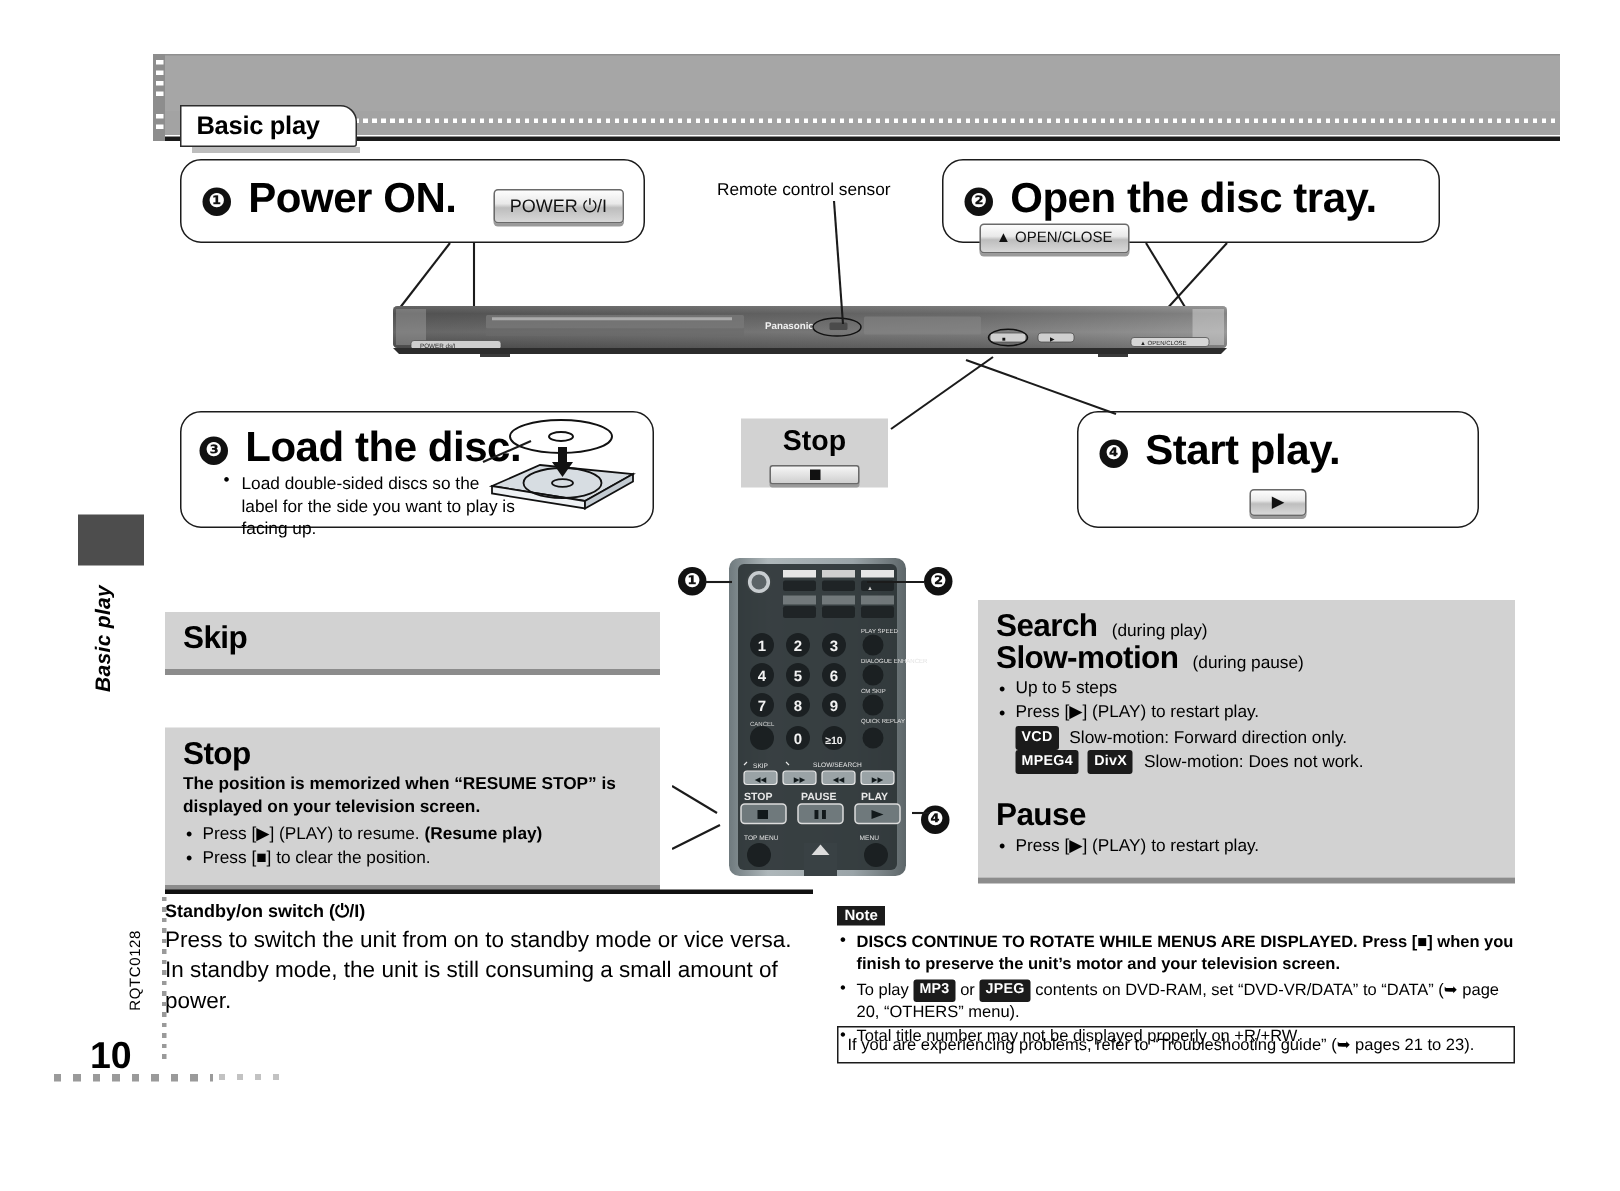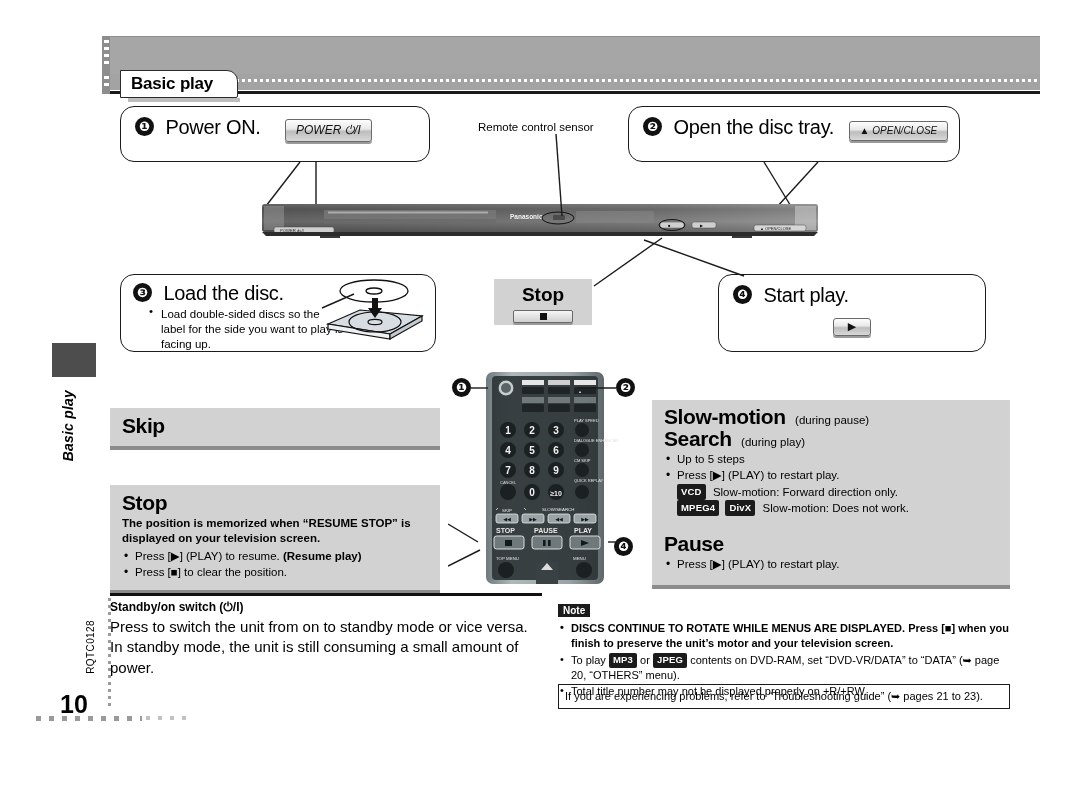--- a/index.html
+++ b/index.html
@@ -21,26 +21,26 @@
 
   
   .ltick{left:104px;width:5px;height:3px;background:#fff;}
   #lcol{left:102px;top:36px;width:8px;height:58px;background:#8d8d8d;}
 
   
   .balloon{background:#fff;border:1.6px solid #1b1b1b;border-radius:14px;box-sizing:border-box;}
   .bnum{display:inline-block;width:19px;height:19px;border-radius:50%;background:#111;color:#fff;
         font-size:13px;font-weight:bold;text-align:center;line-height:19px;vertical-align:3px;
         font-family:"DejaVu Sans",sans-serif;}
-  .btitle{font-size:20px;font-weight:normal;letter-spacing:-.3px;}
+  .btitle{font-size:28px;font-weight:bold;letter-spacing:-.3px;}
 
   
   .keybtn{display:inline-block;border:1px solid #6a6a6a;border-radius:3px;
     background:linear-gradient(to bottom,#fdfdfd 0%,#e9e9e9 42%,#bdbdbd 55%,#d8d8d8 100%);
-    box-shadow:0 2px 0 #9a9a9a;font-size:12px;padding:3px 10px 4px;white-space:nowrap;color:#111;font-style:italic;}
+    box-shadow:0 2px 0 #9a9a9a;font-size:12px;padding:3px 10px 4px;white-space:nowrap;color:#111;}
 
   
   .panel{background:#d2d2d2;box-sizing:border-box;padding:7px 12px 9px;}
   .panel-underline{background:#8c8c8c;height:4px;}
   .phead{font-size:21px;font-weight:bold;letter-spacing:-.4px;line-height:1.05;}
   .psub{font-size:11.5px;font-weight:normal;letter-spacing:0;}
   .ptext{font-size:11.5px;line-height:1.32;font-weight:bold;}
   ul.plist{margin:1px 0 0;padding-left:13px;list-style:none;}
   ul.plist li{font-size:11.5px;line-height:1.38;position:relative;}
   ul.plist li:before{content:"\2022";position:absolute;left:-11px;top:-1px;font-size:12px;}
@@ -354,27 +354,27 @@
         <span>Press [▶] (PLAY) to resume. </span><span style="font-weight:bold;">(Resume play)</span>
       </li>
       <li><span>Press [■] to clear the position.</span></li>
     </ul>
   </div>
   <div class="panel-underline"></div>
 </div>
 
 <div class="abs" style="left:652px;top:400px;width:358px;">
   <div class="panel" style="padding-bottom:10px;">
+    <div>
+      <span class="phead">Search</span>
+      <span class="psub" style="margin-left:5px;">(during play)</span>
+    </div>
     <div style="margin-top:-1px;">
       <span class="phead">Slow-motion</span>
       <span class="psub" style="margin-left:5px;">(during pause)</span>
-    </div>
-    <div>
-      <span class="phead">Search</span>
-      <span class="psub" style="margin-left:5px;">(during play)</span>
     </div>
     <ul class="plist" style="margin-top:2px;">
       <li><span>Up to 5 steps</span></li>
       <li><span>Press [▶] (PLAY) to restart play.</span></li>
     </ul>
     <div style="padding-left:13px;font-size:11.5px;line-height:1.45;">
       <div>
         <span class="tagblk">VCD</span>
         <span style="margin-left:4px;">Slow-motion: Forward direction only.</span>
       </div>

